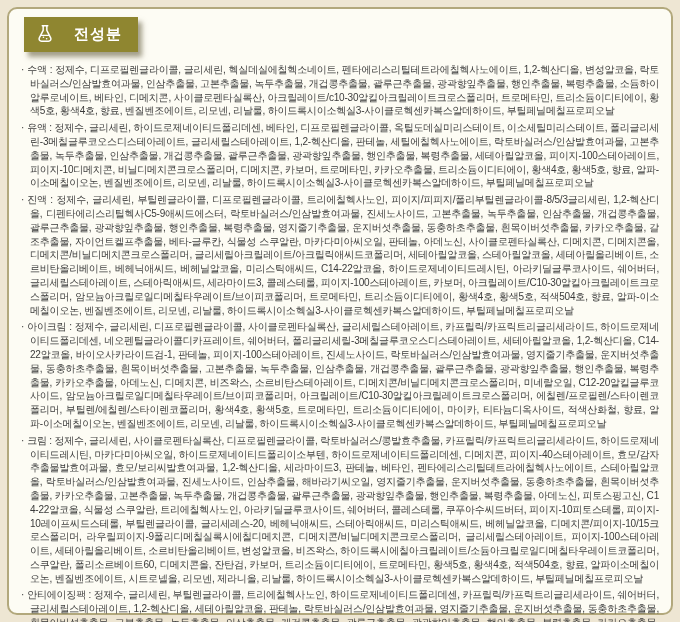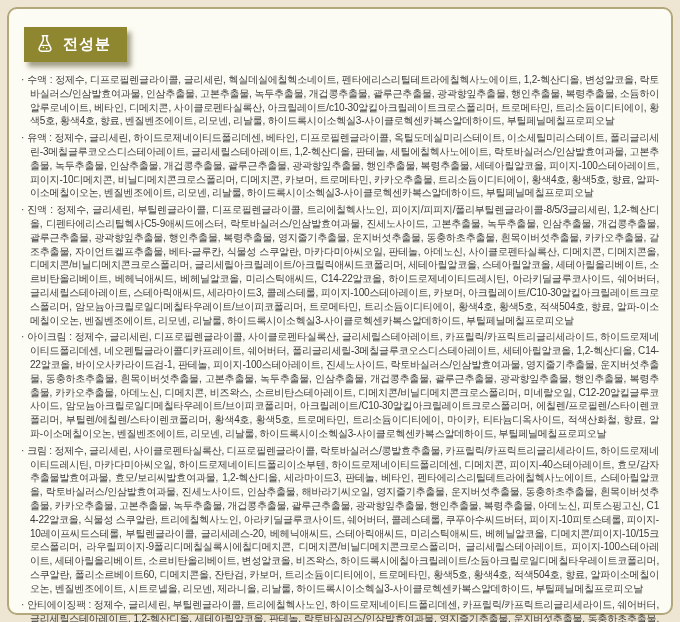--- a/index.html
+++ b/index.html
@@ -10,24 +10,24 @@
   }
   .panel{
     position:absolute;left:7px;top:7px;right:7px;bottom:7px;
     background:var(--panel-bg,#fdfcf4);
     border:2px solid var(--border,#b2a87c);
     border-radius:10px;
     padding:7px 9px 6px 9px;
     box-sizing:border-box;
   }
   .badge{
-    display:inline-flex;align-items:center;gap:7px;
+    display:inline-flex;align-items:center;gap:18px;
     background:var(--badge-bg,#8f8630);
     color:#fff;font-weight:bold;font-size:15px;
-    padding:6px 16px 7px 10px;margin:11px 0 8px 6px;
+    padding:6px 16px 7px 10px;margin:1px 0 8px 6px;
     box-shadow:4px 5px 5px rgba(90,82,50,.55);
   }
   .badge .ttl{letter-spacing:1px;}
   .flask{width:22px;height:22px;display:block;}
   .list{
     color:var(--text,#3a3a3a);
     font-size:10px;line-height:13.8px;letter-spacing:-0.2px;
   }
   p.sec{
     margin:3px;padding-left:9px;text-indent:-9px;

